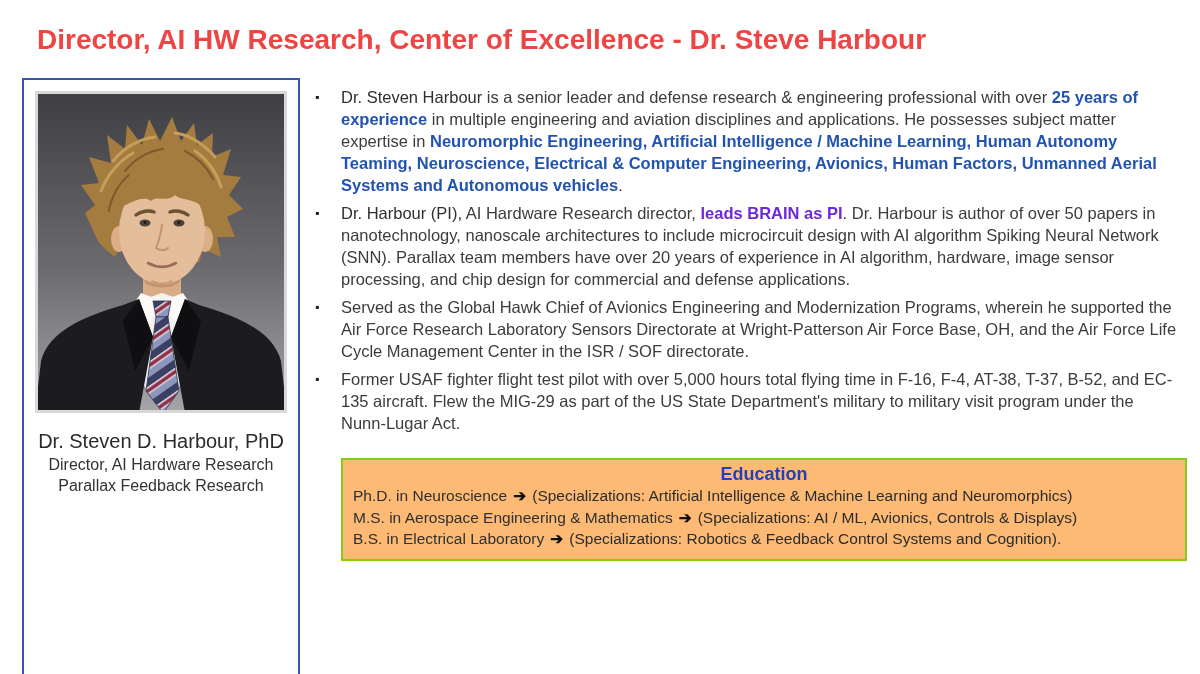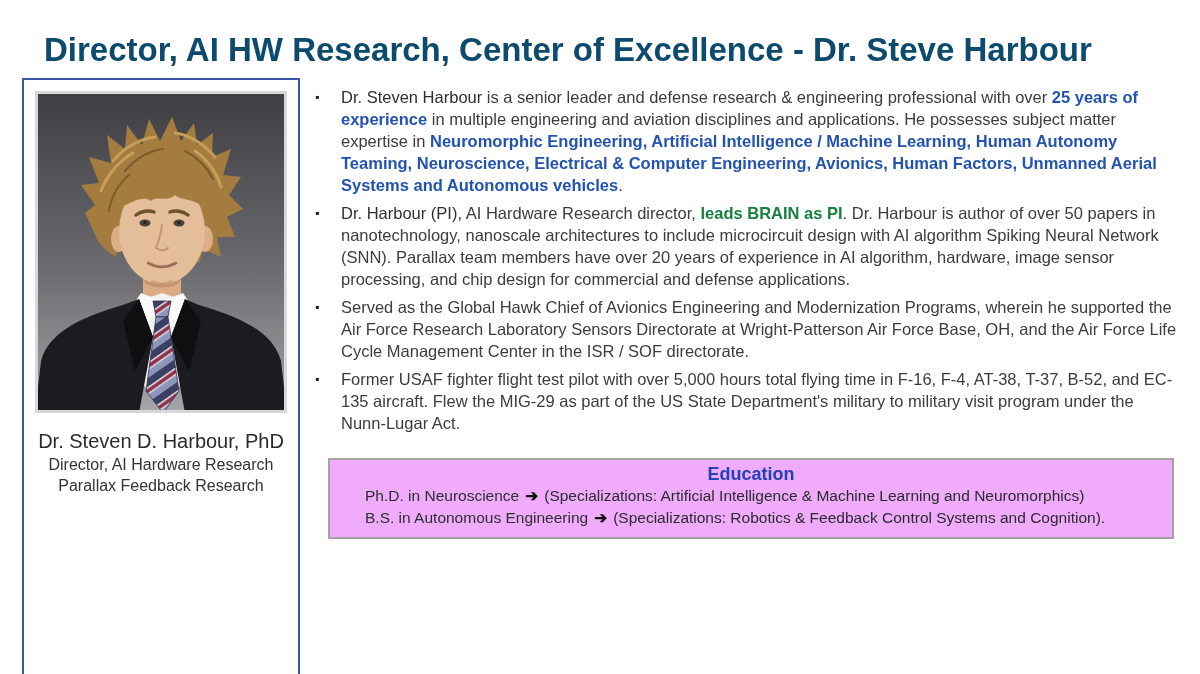--- a/index.html
+++ b/index.html
@@ -1,52 +1,52 @@
 <!DOCTYPE html>
 <html><head>
 <meta charset="utf-8">
 <style>
   html,body{margin:0;padding:0;background:#ffffff;}
   .slide{
     position:relative;width:1200px;height:674px;background:#ffffff;overflow:hidden;
     font-family:"Liberation Sans",sans-serif;
   }
   .title{
-    position:absolute;left:37px;top:24px;margin:7px;width:1140px;
-    font-size:33px;font-weight:bold;color:#0c4a6e;letter-spacing:0px;white-space:nowrap;
+    position:absolute;left:37px;top:24px;margin:0;width:1140px;
+    font-size:28px;font-weight:bold;color:#ef4444;letter-spacing:0px;white-space:nowrap;
   }
   
   .photo-card{
     position:absolute;left:22px;top:78px;width:278px;height:654px;box-sizing:border-box;
     border:2.5px solid #3A57A8;background:#ffffff;
   }
   .photo{display:block;margin:11px auto 0 auto;}
   .caption{margin-top:16px;text-align:center;color:#2e2e2e;}
   .caption-name{font-size:20px;line-height:24px;color:#2b2b2b;}
   .caption-line{font-size:16px;line-height:18px;margin-top:3px;color:#333333;}
   
   .bullets{
     position:absolute;left:315px;top:86px;width:868px;margin:0;padding:0;list-style:none;
     font-size:16.5px;line-height:22px;color:#3C3C3C;
   }
   .bullets li{display:flex;margin:0 0 6px 0;}
   .bullets .marker{flex:0 0 26px;font-size:12px;line-height:22px;color:#1a1a1a;}
   .bullets .runs{flex:1;}
   .run-bold{font-weight:normal;color:#2f2f2f;}
   .run-blue-bold{font-weight:bold;color:#2253B0;}
-  .run-steel-bold{font-weight:bold;color:#15803d;}
+  .run-steel-bold{font-weight:bold;color:#6d28d9;}
   .run-underline{}
   .run-arrow{font-weight:bold;color:#111111;padding:0 6px;}
   
   .edu-box{
-    position:absolute;left:328px;top:458px;width:846px;box-sizing:border-box;
-    border:2px solid #a3a3a3;background:#f0abfc;padding:3px 10px 9px 10px;
+    position:absolute;left:341px;top:458px;width:846px;box-sizing:border-box;
+    border:2px solid #84cc16;background:#fdba74;padding:3px 10px 9px 10px;
   }
   .edu-title{text-align:center;font-size:18px;font-weight:bold;color:#2342B8;line-height:22px;}
-  .edu-line{font-size:15.5px;line-height:21.5px;color:#2b2b2b;margin-left:25px;}
+  .edu-line{font-size:15.5px;line-height:21.5px;color:#2b2b2b;}
 </style>
 </head>
 <body>
 
 <div class="slide">
 
   <h1 class="title">Director, AI HW Research, Center of Excellence - Dr. Steve Harbour</h1>
 
   <div class="photo-card">
     <svg class="photo" width="252" height="322" viewBox="0 0 252 322" aria-hidden="true">
@@ -133,17 +133,18 @@
       <li>
         <span class="marker">▪</span>
         <span class="runs"><span class="run-regular">Former USAF fighter flight test pilot with over 5,000 hours total flying time in F-16, F-4, AT-38, T-37, B-52, and EC-135 aircraft. Flew the MIG-29 as part of the US State Department's military to military visit program under the Nunn-Lugar Act.</span></span>
       </li>
     </ul>
 
   <div class="edu-box">
     <div class="edu-title">Education</div>
     <div id="edu-lines">
         <div class="edu-line"><span class="run-bold">Ph.D. in Neuroscience</span><span class="run-arrow">➔</span><span class="run-regular">(Specializations: Artificial Intelligence &amp; Machine Learning and Neuromorphics)</span></div>
-        <div class="edu-line"><span class="run-bold">B.S. in Autonomous Engineering</span><span class="run-arrow">➔</span><span class="run-regular">(Specializations: Robotics &amp; Feedback Control Systems and Cognition).</span></div>
+        <div class="edu-line"><span class="run-bold">M.S. in Aerospace Engineering &amp; Mathematics</span><span class="run-arrow">➔</span><span class="run-regular">(Specializations: AI / ML, Avionics, Controls &amp; Displays)</span></div>
+        <div class="edu-line"><span class="run-bold">B.S. in Electrical Laboratory</span><span class="run-arrow">➔</span><span class="run-regular">(Specializations: Robotics &amp; Feedback Control Systems and Cognition).</span></div>
       </div>
   </div>
 
 </div>
 
 </body></html>

